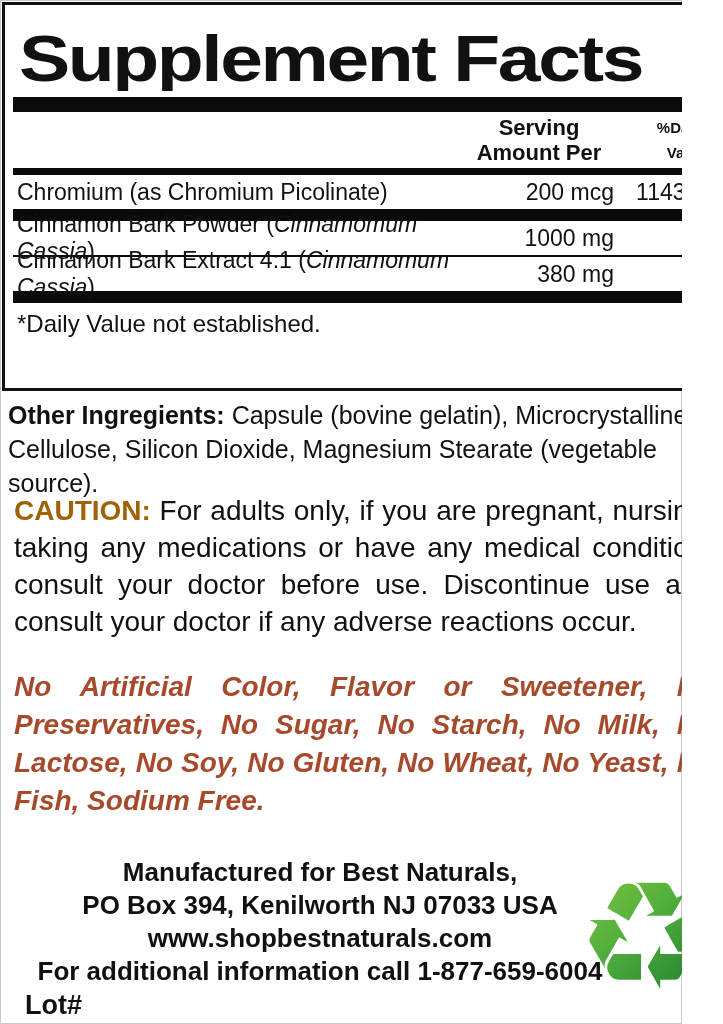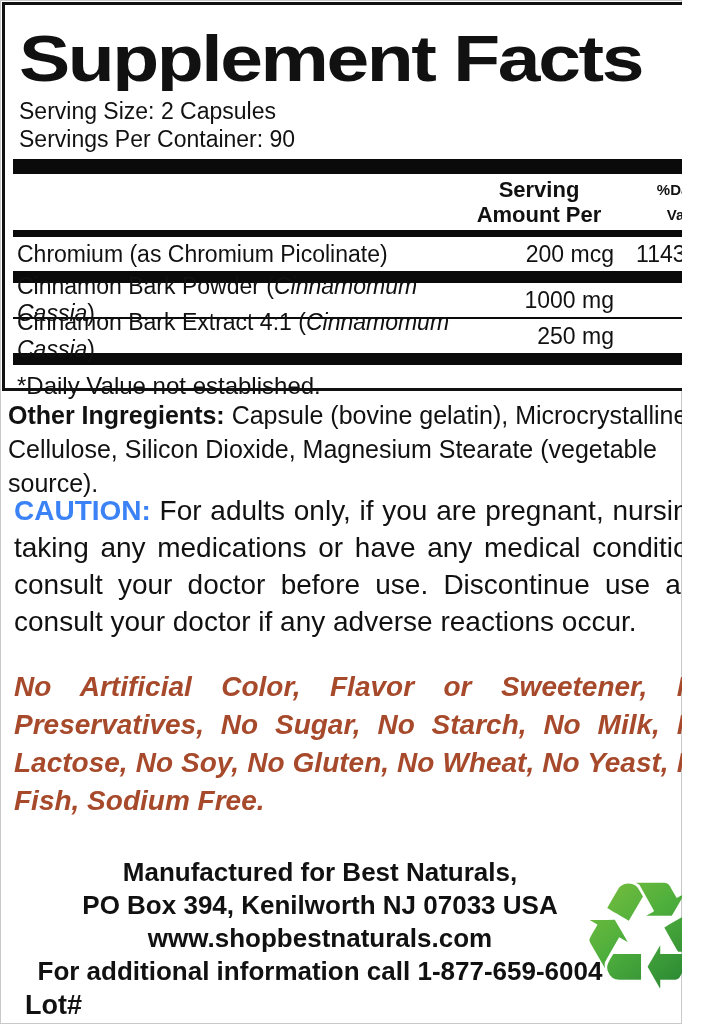--- a/index.html
+++ b/index.html
@@ -100,24 +100,20 @@
 </head>
 <body>
 
 <div class="sheet">
 
   <div class="panel">
     <div class="panel-title-wrap">
       <span class="panel-title">Supplement Facts</span>
     </div>
 
-    <div class="serving-block">
-      <div>Serving Size: 2 Capsules</div>
-      <div>Servings Per Container: 90</div>
-    </div>
 
     <div class="bar bar-xl"></div>
 
     <div class="hdr">
       <div class="col-name"></div>
       <div class="col-amount">
         <div>Serving</div>
         <div>Amount Per</div>
       </div>
       <div class="col-dv">
@@ -139,35 +135,35 @@
     <div class="tbl-row row-h">
       <div class="col-name"><span>Cinnamon Bark Powder (</span><span class="latin">Cinnamomum Cassia</span><span>)</span></div>
       <div class="col-amount">1000 mg</div>
       <div class="col-dv">*</div>
     </div>
 
     <div class="hairline"></div>
 
     <div class="tbl-row row-h">
       <div class="col-name"><span>Cinnamon Bark Extract 4:1 (</span><span class="latin">Cinnamomum Cassia</span><span>)</span></div>
-      <div class="col-amount">250 mg</div>
+      <div class="col-amount">380 mg</div>
       <div class="col-dv">*</div>
     </div>
 
     <div class="bar bar-lg"></div>
 
     <div class="footnote">*Daily Value not established.</div>
   </div>
 
   <p class="other-ing">
     <span class="lbl">Other Ingregients:</span><span> Capsule (bovine gelatin), Microcrystalline Cellulose, Silicon Dioxide, Magnesium Stearate (vegetable source).</span>
   </p>
 
   <p class="caution">
-    <span class="lbl" id="caution-label" style="color: #3b82f6;">CAUTION:</span><span> For adults only, if you are pregnant, nursing, taking any medications or have any medical condition, consult your doctor before use. Discontinue use and consult your doctor if any adverse reactions occur.</span>
+    <span class="lbl" id="caution-label" style="color: #a16207;">CAUTION:</span><span> For adults only, if you are pregnant, nursing, taking any medications or have any medical condition, consult your doctor before use. Discontinue use and consult your doctor if any adverse reactions occur.</span>
   </p>
 
   <p class="free-of" id="free-of" style="color: rgb(167, 74, 44);">No Artificial Color, Flavor or Sweetener, No Preservatives, No Sugar, No Starch, No Milk, No Lactose, No Soy, No Gluten, No Wheat, No Yeast, No Fish, Sodium Free.</p>
 
   <div class="footer-block">
     <div>Manufactured for Best Naturals,</div>
     <div>PO Box 394, Kenilworth NJ 07033 USA</div>
     <div>www.shopbestnaturals.com</div>
     <div>For additional information call 1-877-659-6004</div>
   </div>

